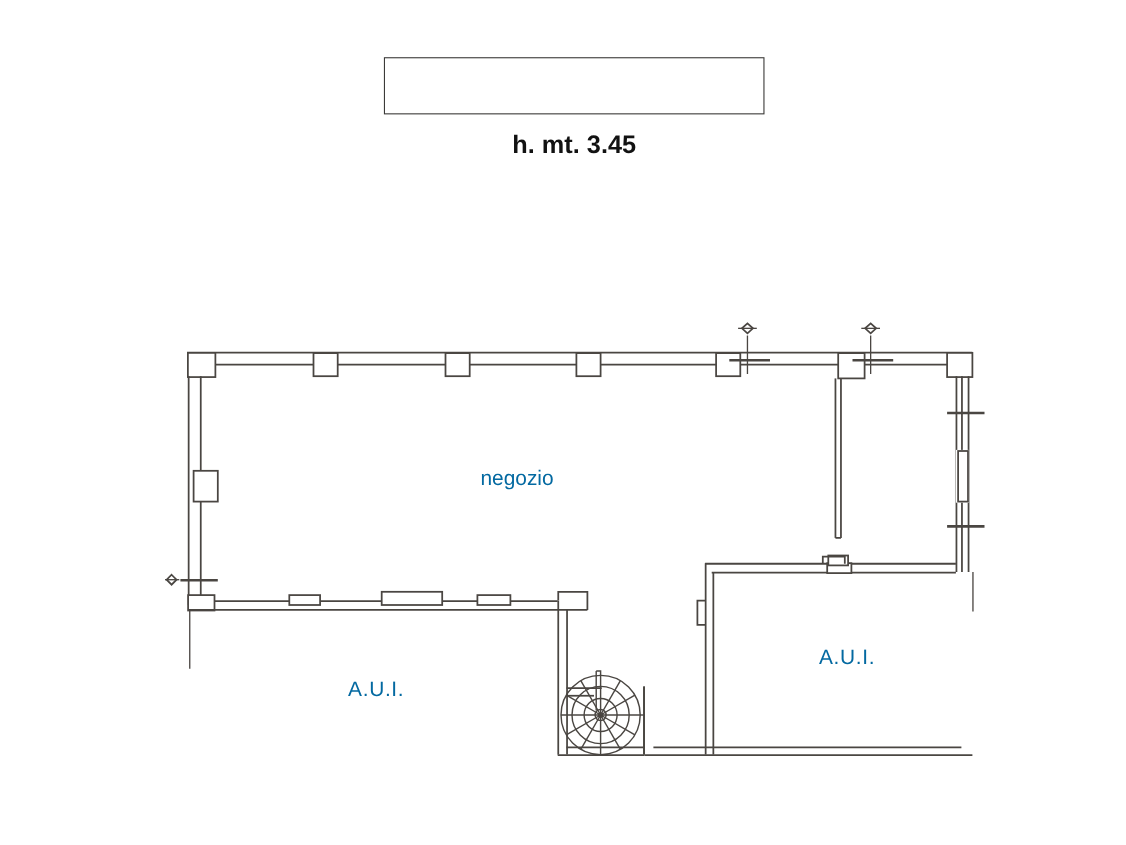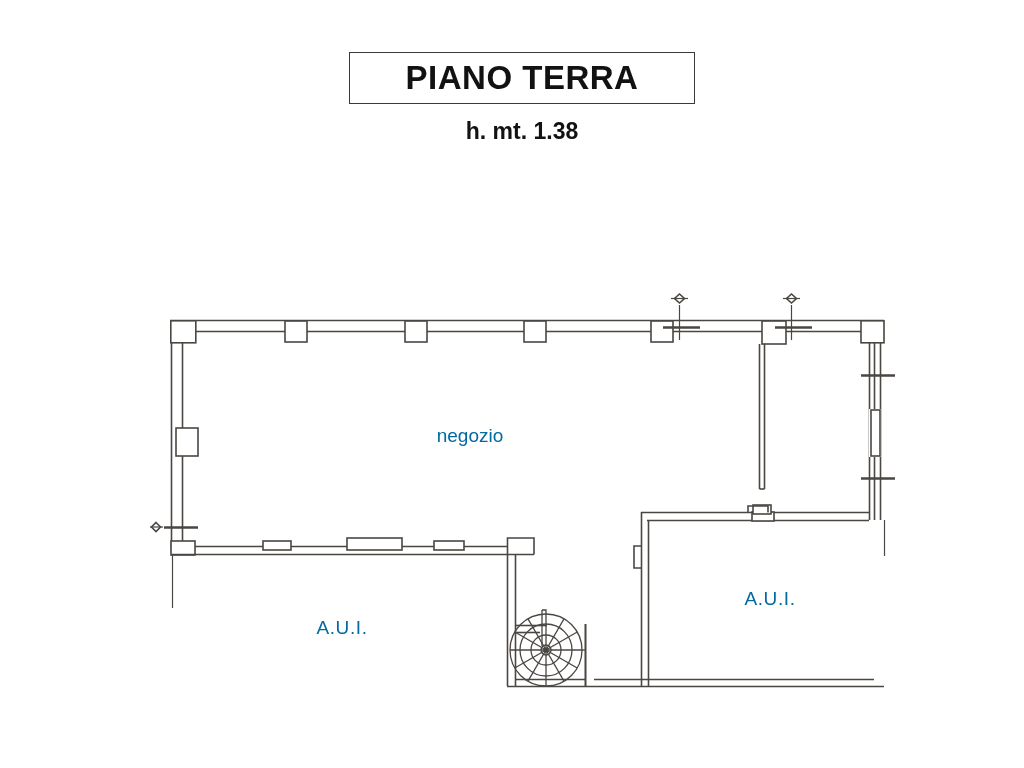--- a/index.html
+++ b/index.html
@@ -81,22 +81,21 @@
     height: 768px;
     display: block;
   }
 </style>
 </head>
 <body>
 
 <div id="plan-root">
 
   <div class="title-box"></div>
-  <div class="title-text">PIANO TERRA</div>
-  <div class="subtitle-text">h. mt. 1.38</div>
+  <div class="subtitle-text">h. mt. 3.45</div>
 
   <div class="room-label lbl-negozio">negozio</div>
   <div class="room-label lbl-aui-left">A.U.I.</div>
   <div class="room-label lbl-aui-right">A.U.I.</div>
 
   <svg id="plan-svg" viewBox="0 0 1024 768">
     <defs>
       <style>
         .wl { fill: none; stroke: #4a4642; stroke-width: 1.6; stroke-linejoin: miter; stroke-linecap: butt; }
         .wlf { fill: #ffffff; stroke: #4a4642; stroke-width: 1.6; stroke-linejoin: miter; }

